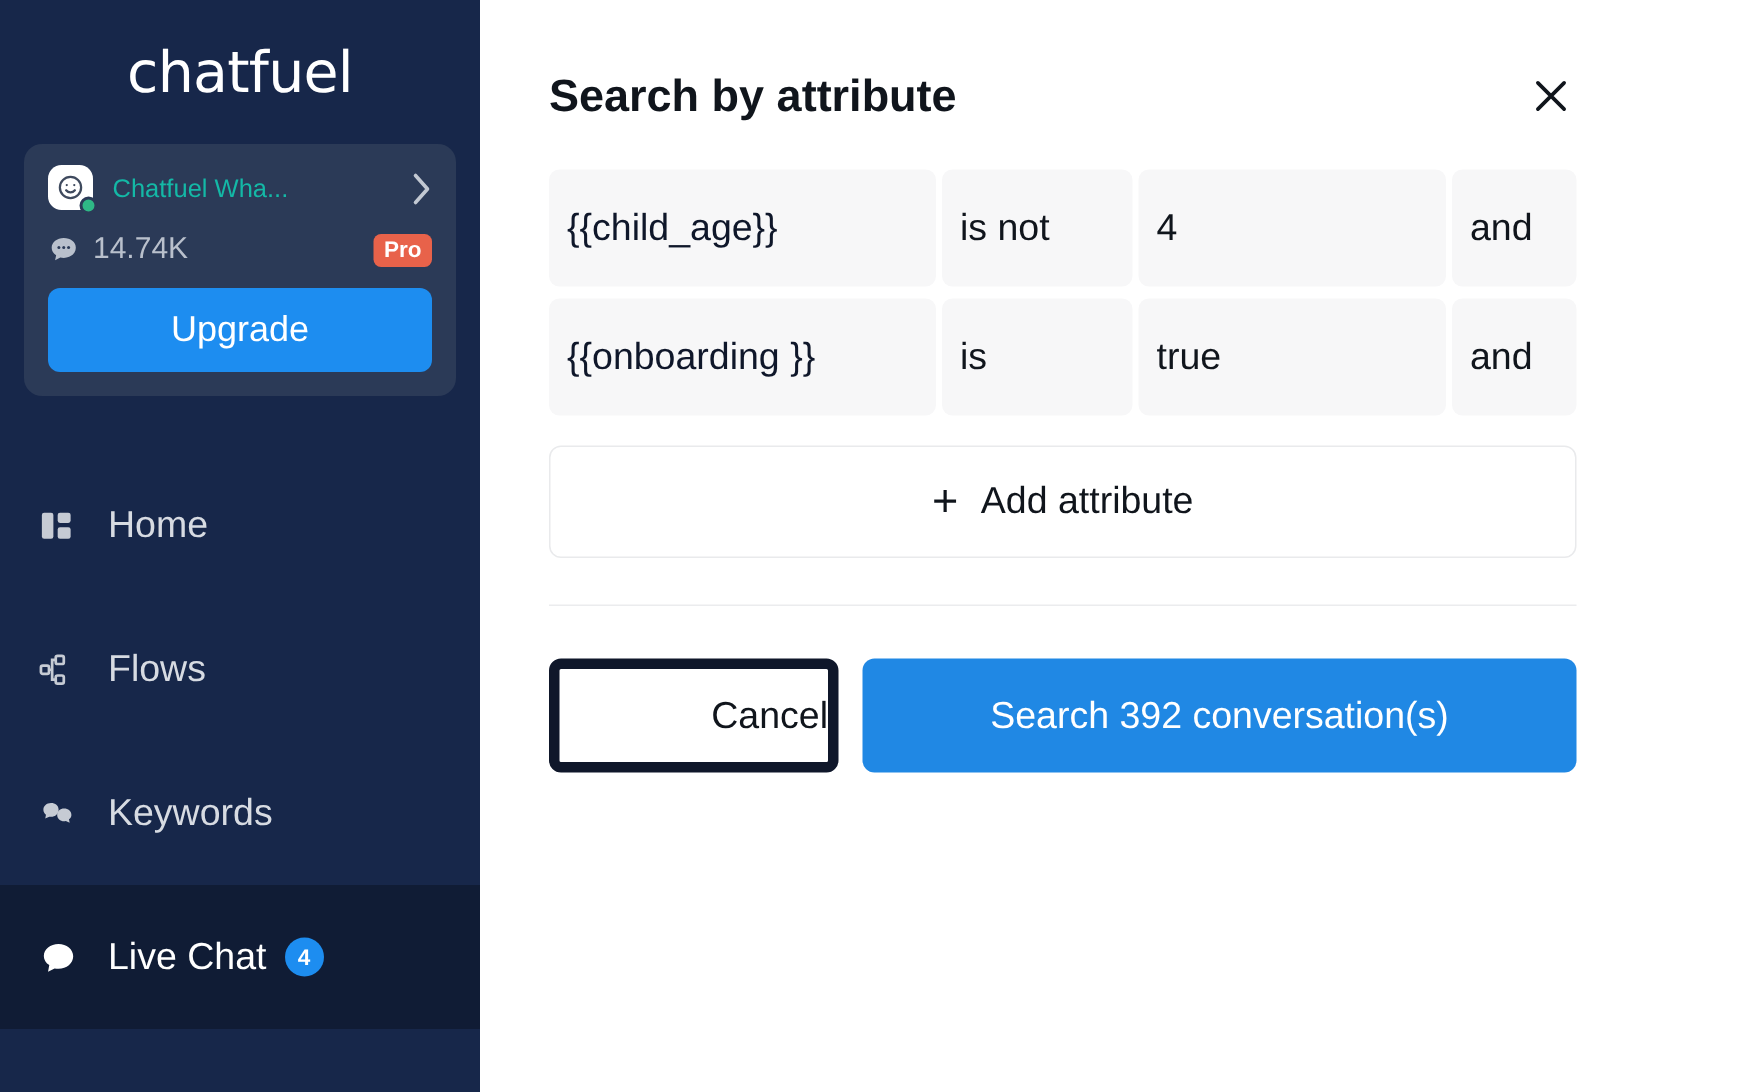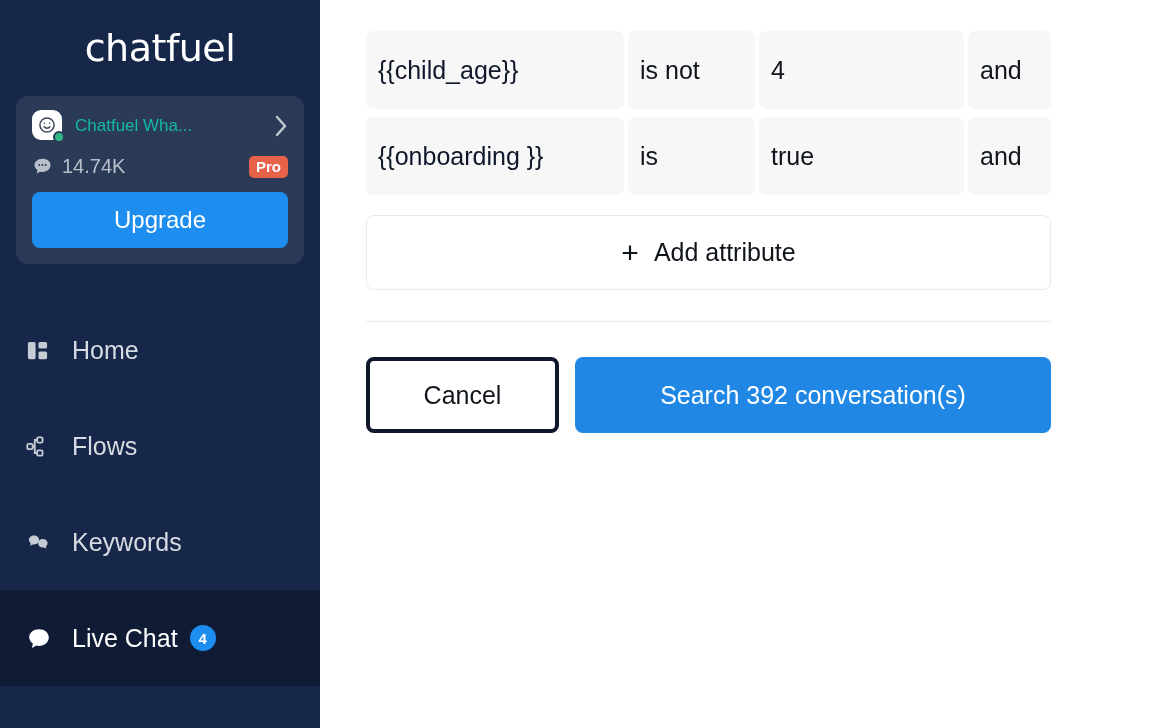--- a/index.html
+++ b/index.html
@@ -164,23 +164,24 @@
     margin: 31px 60px 0 46px;
     height: 1px; background: #ebecee;
   }
 
   .actions {
     margin: 35px 60px 0 46px;
     display: flex; gap: 16px;
   }
   .btn-cancel {
     width: 193px; height: 76px;
-    background: #fff; border: 4px solid #0f172a; border-radius: 8px;
+    background: #fff; border: 7px solid #0f172a; border-radius: 8px;
     font-size: 25px; color: #10151c; cursor: pointer;
     font-family: "Liberation Sans", sans-serif;
+    text-align: right;
   }
   .btn-search {
     flex: 1 1 auto; height: 76px;
     background: #2088e4; border: none; border-radius: 8px;
     font-size: 25px; color: #ffffff; font-weight: 500; cursor: pointer;
     font-family: "Liberation Sans", sans-serif;
   }
 </style>
 </head>
 <body>
@@ -273,20 +274,30 @@
         </span>
         <span class="nav-label">Live Chat</span>
         <span class="nav-badge">4</span>
       </div>
 
     </nav>
   </aside>
 
   <main class="main">
 
+    <div class="panel-header">
+      <h1 class="panel-title">Search by attribute</h1>
+      <button class="close-btn">
+        <span>
+          <svg width="28" height="28" viewBox="0 0 24 24" fill="none" stroke="currentColor" stroke-width="2.1" stroke-linecap="round">
+            <path d="M4.5 4.5l15 15M19.5 4.5l-15 15"></path>
+          </svg>
+        </span>
+      </button>
+    </div>
 
     <div class="attr-area">
 
       <div class="attr-row">
         <div class="attr-cell cell-attr">{{child_age}}</div>
         <div class="attr-cell cell-op">is not</div>
         <div class="attr-cell cell-val">4</div>
         <div class="attr-cell cell-conj">and</div>
       </div>
 

